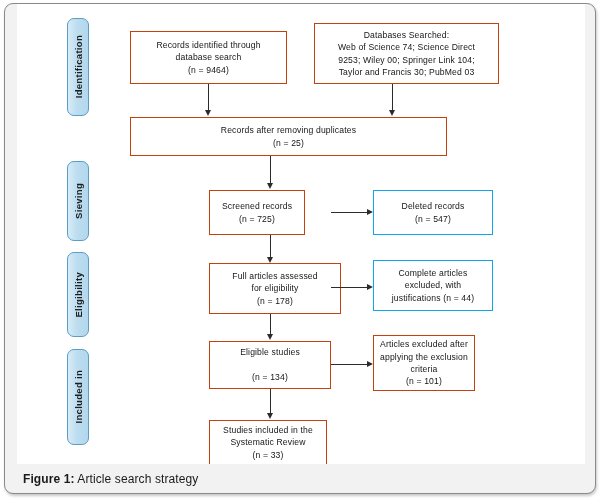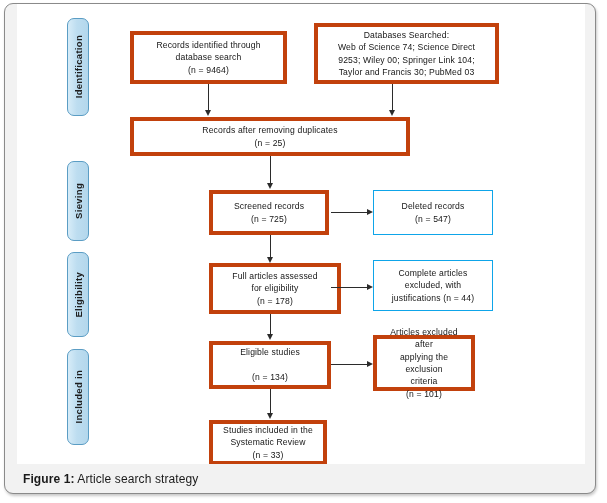--- a/index.html
+++ b/index.html
@@ -75,21 +75,21 @@
     color: #1d1d1d;
     letter-spacing: 0.3px;
     white-space: nowrap;
   }
 
   
   .flow-box {
     position: absolute;
     box-sizing: border-box;
     background: #ffffff;
-    border: 4px solid #c2410c;
+    border: 1px solid #c2410c;
     display: flex;
     align-items: center;
     justify-content: center;
     text-align: center;
     padding: 2px 4px;
   }
   .flow-box.gray-border {
     border: 1px solid #0ea5e9;
   }
   .flow-box .box-text {
@@ -160,29 +160,29 @@
 9253; Wiley 00; Springer Link 104;
 Taylor and Francis 30; PubMed 03</div>
     </div>
 
     <div class="conn-v" style="left:191px; top:80px; height:28px;"></div>
     <div class="arrow-down" style="left:187.5px; top:106px;"></div>
 
     <div class="conn-v" style="left:375px; top:80px; height:28px;"></div>
     <div class="arrow-down" style="left:371.5px; top:106px;"></div>
 
-    <div class="flow-box" style="left:113px; top:113px; width:280px; height:39px;">
+    <div class="flow-box" style="left:113px; top:113px; width:317px; height:39px;">
       <div class="box-text">Records after removing duplicates
 (n = 25)</div>
     </div>
 
     <div class="conn-v" style="left:253px; top:152px; height:29px;"></div>
     <div class="arrow-down" style="left:249.5px; top:179px;"></div>
 
-    <div class="flow-box" style="left:192px; top:186px; width:120px; height:45px;">
+    <div class="flow-box" style="left:192px; top:186px; width:96px; height:45px;">
       <div class="box-text">Screened records
 (n = 725)</div>
     </div>
 
     <div class="flow-box gray-border" style="left:356px; top:186px; width:120px; height:45px;">
       <div class="box-text">Deleted records
 (n = 547)</div>
     </div>
 
     <div class="conn-h" style="left:314px; top:208px; width:36px;"></div>

